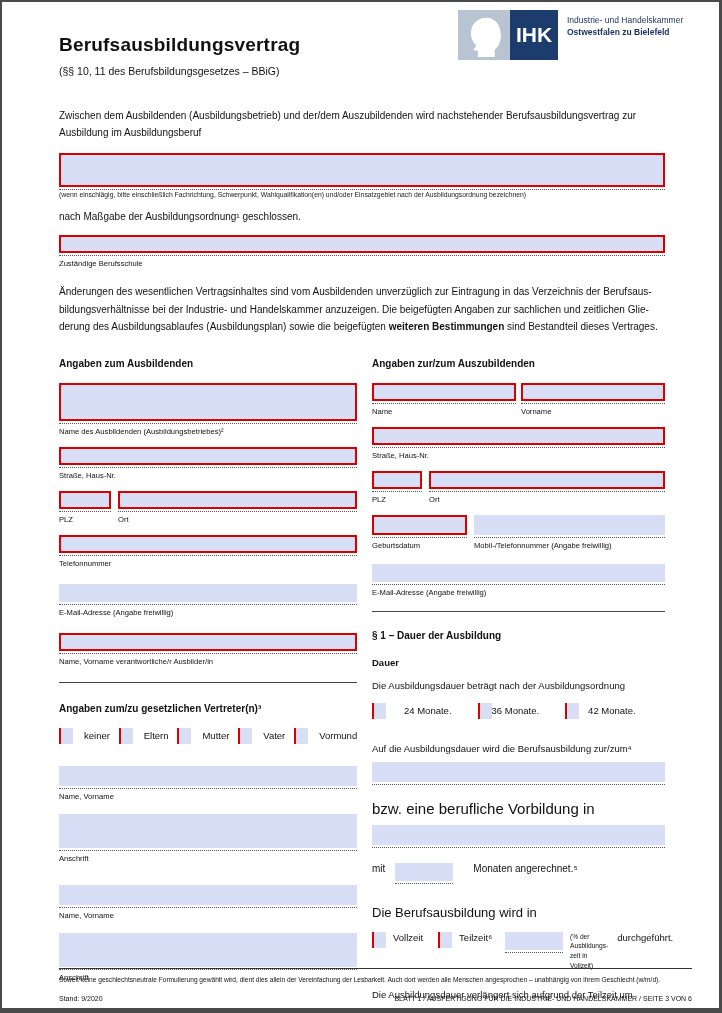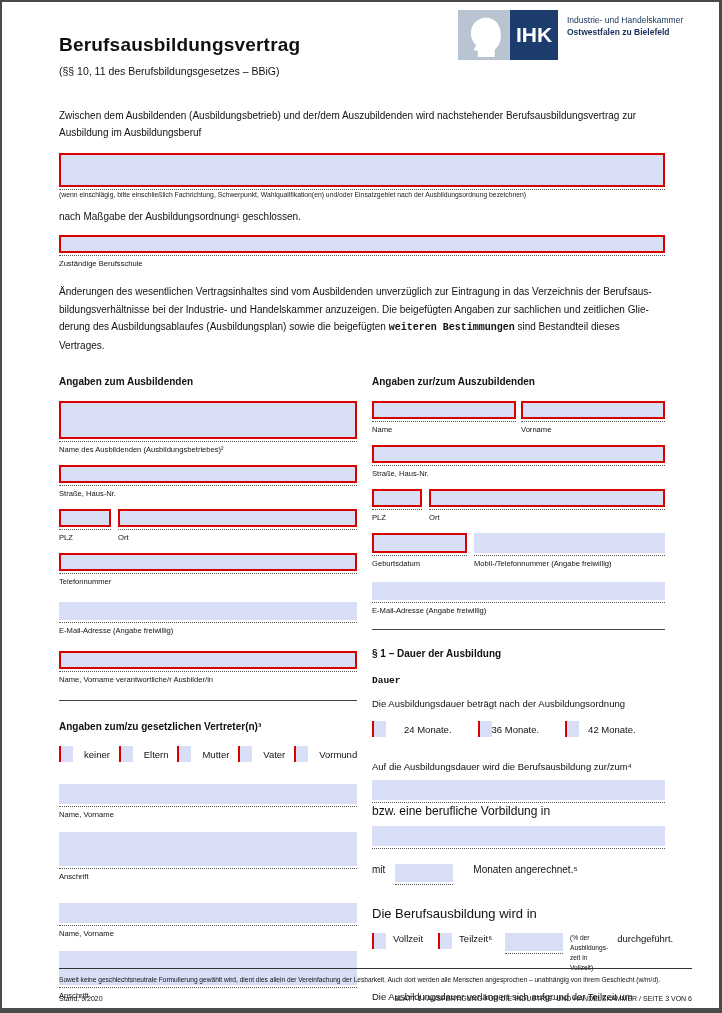--- a/index.html
+++ b/index.html
@@ -24,21 +24,21 @@
   .logo{position:absolute;left:456px;top:8px;display:flex;align-items:flex-start;}
   .logo-head{width:52px;height:50px;background:var(--headbg);overflow:hidden;display:flex;align-items:flex-end;justify-content:center;}
   .logo-ihk{width:48px;height:50px;background:var(--navy);color:#fff;font-weight:bold;font-size:21px;display:flex;align-items:center;justify-content:center;}
   .logo-text{margin-left:9px;padding-top:5px;font-size:8.5px;line-height:1.4;color:#16305a;}
   .logo-text .l2{font-weight:bold;}
   
   .content{padding:0 54px 0 57px;}
   .body-text{font-size:10px;line-height:1.7;}
   .intro-p1{margin-top:30px;max-width:642px;}
   .caption{font-size:6.8px;color:#1a1a1a;margin-top:4px;}
-  .b{font-weight:bold;font-family:Liberation Mono, monospace;}
+  .b{font-weight:bold;}
   
   .field{position:relative;background:var(--fill);}
   .field::after{content:"";position:absolute;left:0;right:0;bottom:-3px;border-top:1px dotted #555;}
   .field.req{border:2px solid var(--red);}
   .field.req::after{bottom:-5px;left:-2px;right:-2px;}
   .h38{height:38px;} .h36{height:34px;} .h34{height:34px;} .h22{height:20px;} .h20{height:18px;}
   .flabel{font-size:7.6px;margin-top:6px;}
   .fgroup{margin-bottom:11px;}
   .frow{display:flex;gap:7px;}
   .frow .grow{flex:1;}
@@ -263,21 +263,21 @@
           </div>
           <div class="cbitem" style="gap:9px">
             <div class="cb"></div>
             <span>42 Monate.</span>
           </div>
         </div>
 
         <div style="font-size:9.5px;margin-top:24px">Auf die Ausbildungsdauer wird die Berufsausbildung zur/zum⁴</div>
         <div class="field h22" style="margin-top:8px"></div>
 
-        <div style="font-size:12px;margin-top:4px">bzw. eine berufliche Vorbildung in</div>
+        <div style="font-size:15px;margin-top:18px">bzw. eine berufliche Vorbildung in</div>
         <div class="field h22" style="margin-top:8px"></div>
 
         <div class="inline-row" style="margin-top:18px">
           <span>mit</span>
           <span class="sfield"></span>
           <span style="margin-left:10px">Monaten angerechnet.⁵</span>
         </div>
 
         <div style="font-size:13px;margin-top:24px">Die Berufsausbildung wird in</div>
 

